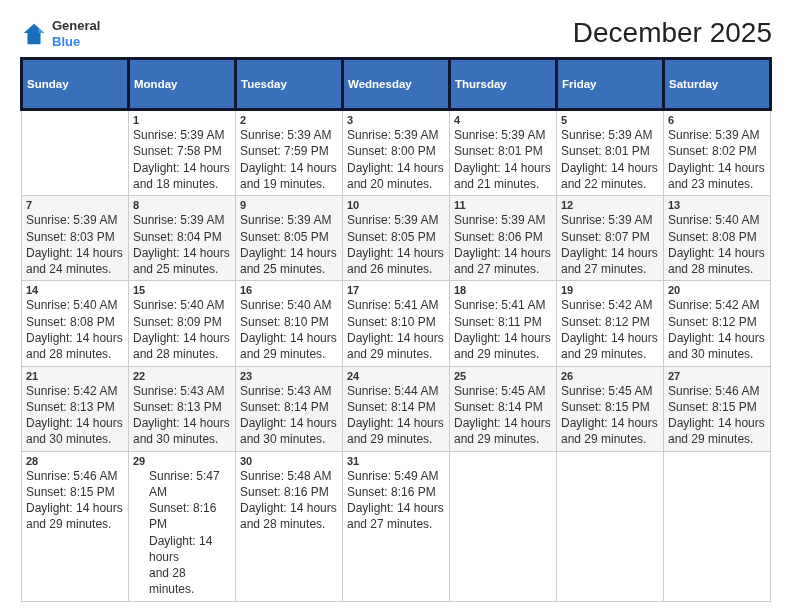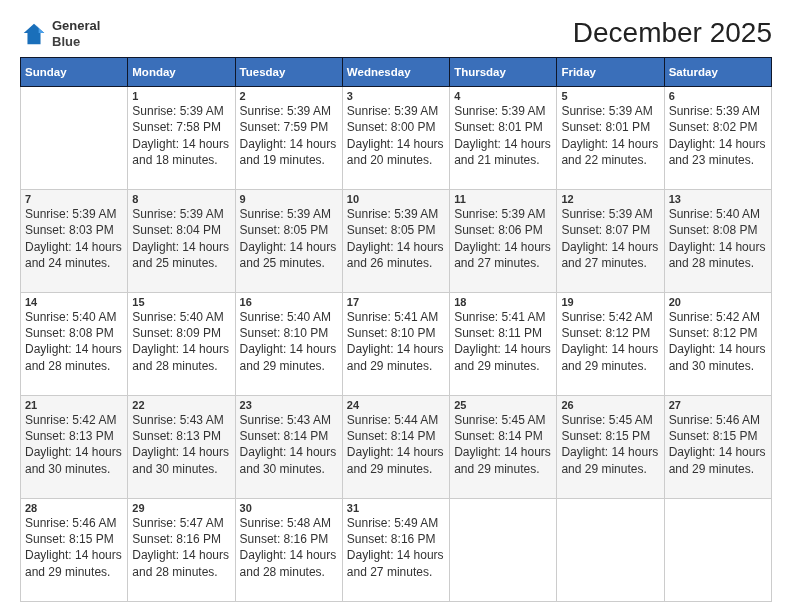--- a/index.html
+++ b/index.html
@@ -28,21 +28,21 @@
       align-items: center;
       gap: 4px;
       justify-content: space-between;
     }
     .logo-text {
       font-size: 13px;
       font-weight: bold;
       line-height: 1.2;
     }
     .logo-text .general { color: #333; }
-    .logo-text .blue { color: #404040; }
+    .logo-text .blue { color: #3b82f6; }
     .logo-icon {
       width: 28px;
       height: 28px;
     }
     .title-block {
       text-align: right;
     }
     .main-title {
       font-size: 28px;
       font-weight: normal;
@@ -58,23 +58,23 @@
       flex: 1;
       border-collapse: collapse;
       width: 100%;
       table-layout: fixed;
     }
     .calendar th {
       background-color: #3a6fba;
       color: #fff;
       font-size: 11.5px;
       font-weight: bold;
-      padding: 8px 4px;
+      padding: 18px 4px;
       text-align: left;
-      border: 1px solid #0f172a;
+      border: 3px solid #0f172a;
     }
     .calendar td {
       border: 1px solid #ccc;
       vertical-align: top;
       padding: 3px 4px;
       font-size: 9.5px;
       color: #333;
       height: 78px;
     }
     .day-num {
@@ -332,21 +332,21 @@
         <tr class="row-white">
           <td>
             <span class="day-num">28</span>
             <div class="day-info" style="white-space: pre-line;">Sunrise: 5:46 AM
 Sunset: 8:15 PM
 Daylight: 14 hours
 and 29 minutes.</div>
           </td>
           <td>
             <span class="day-num">29</span>
-            <div class="day-info" style="white-space: pre-line;">Sunrise: 5:47 AM
+            <div class="day-info" style="white-space: pre-line; margin-left: 16px;">Sunrise: 5:47 AM
 Sunset: 8:16 PM
 Daylight: 14 hours
 and 28 minutes.</div>
           </td>
           <td>
             <span class="day-num">30</span>
             <div class="day-info" style="white-space: pre-line;">Sunrise: 5:48 AM
 Sunset: 8:16 PM
 Daylight: 14 hours
 and 28 minutes.</div>

